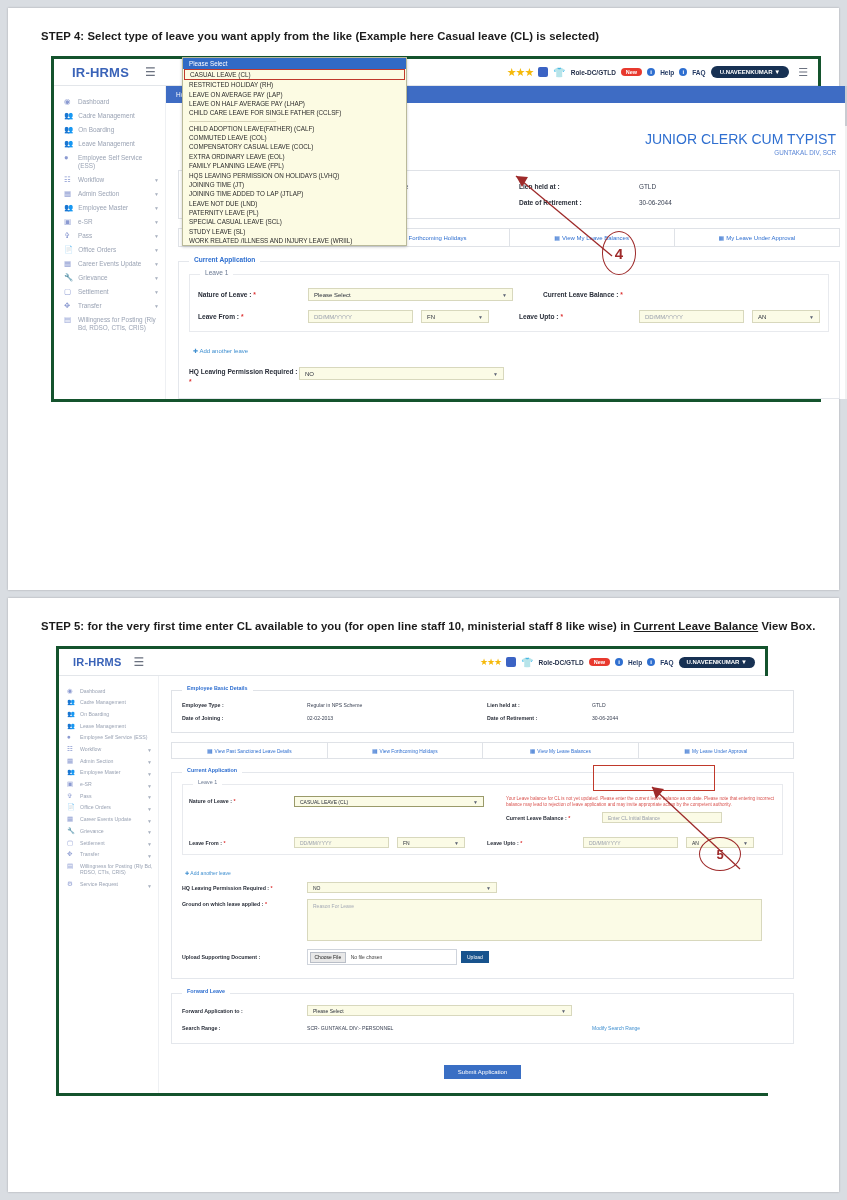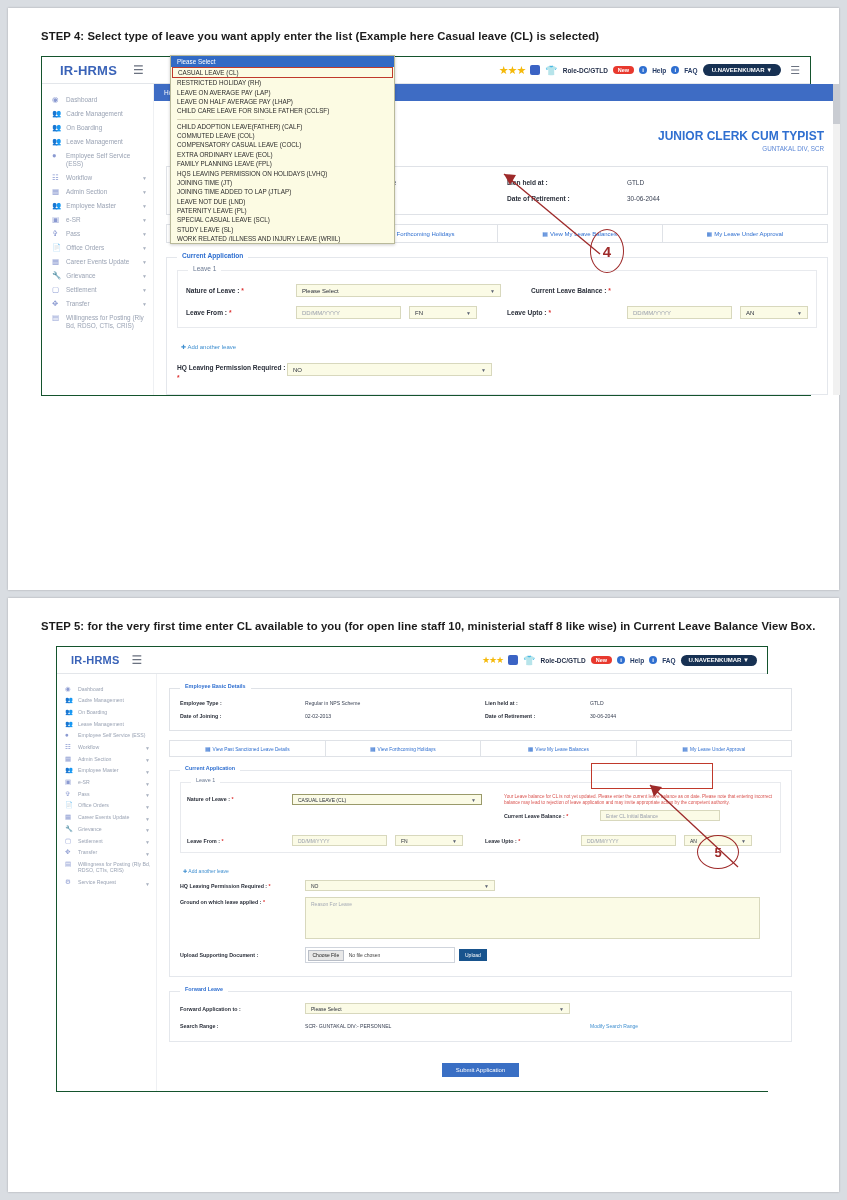--- a/index.html
+++ b/index.html
@@ -16,25 +16,25 @@
     background: #ffffff;
     box-shadow: 0 0 2px rgba(0,0,0,.25);
   }
   #page-1 { top: 8px; height: 582px; }
   #page-2 { top: 598px; height: 594px; }
 
   .step-head {
     font-size: 11.3px; font-weight: bold; color: #1b1b1b;
     padding: 22px 0 0 33px; letter-spacing: .1px;
   }
-  .step-head .u { }
+  .step-head .u { text-decoration: underline; }
 
   
-  .app { position: relative; margin: 14px 0 0 33px; width: 770px;
-         border: 1px solid #14532d; background: #fff; }
+  .app { position: relative; margin: 14px 0 0 43px; width: 770px;
+         border: 3px solid #14532d; background: #fff; }
   .app.small { width: 712px; margin-left: 48px; }
 
   
   .topbar { display:flex; align-items:center; height:27px; background:#fff;
             border-bottom:1px solid #e3e6ea; position:relative; z-index:5;}
   .brand { color:#3a63b8; font-weight:bold; font-size:13px; padding:0 14px 0 18px; letter-spacing:.2px;}
   .app.small .brand { font-size:11px; padding:0 10px 0 14px;}
   .hamb { color:#6b7280; font-size:12px; margin-left:2px;}
   .top-right { margin-left:auto; display:flex; align-items:center; gap:5px; padding-right:10px; font-size:7px; }
   .stars { color:#f5b90a; font-size:11px; letter-spacing:-1px;}
@@ -60,21 +60,21 @@
   .sb-ico { color:#8b9ad1; font-size:7.5px; flex:0 0 9px; line-height:1;}
   .app.small .sb-ico { font-size:6.5px; flex:0 0 8px;}
   .sb-car { position:absolute; right:6px; top:4px; color:#a8b0bf; font-size:5px;}
 
   .content { flex:1; position:relative; background:#fff; }
 
   .crumbs { background:#3e6cc4; color:#fff; font-size:6.5px; padding:5px 10px; }
   .crumbs .sep { opacity:.8; padding:0 3px;}
 
   .panel-title { font-size:8px; font-weight:bold; color:#232b3a; padding:11px 0 0 16px;}
-  .emp-head { color:#2f6fd0; font-weight:bold; font-size:12px;}
+  .emp-head { color:#2f6fd0; font-weight:normal; font-size:14px;}
   .emp-sub  { color:#5a86d6; font-size:6.3px; margin-top:2px;}
 
   
   .fs { border:1px solid #dfe2e7; margin:8px 12px 0 12px; padding:8px 10px 10px 10px; position:relative;}
   .fs-lg { position:absolute; top:-6px; left:10px; background:#fff; padding:0 5px;
            color:#2f6fd0; font-size:6.6px; font-weight:bold;}
   .app.small .fs-lg{ font-size:5.4px;}
   .fs-lg.gray { color:#6b7a93; font-weight:normal;}
 
   .row { display:flex; align-items:center; margin-bottom:9px; }
@@ -127,21 +127,21 @@
   .up-btn { background:#18538d; color:#fff; font-size:5px; padding:3px 6px; margin-left:4px;}
   .submit { background:#3a6fc4; color:#fff; font-size:6px; padding:4px 14px; display:inline-block;}
   .scrollbar { position:absolute; right:0; top:0; width:7px; bottom:0; background:#f1f1f1;}
   .scrollthumb{ position:absolute; right:0; top:0; width:7px; height:40px; background:#c9ccd2;}
 </style>
 </head>
 <body>
 
 <div class="page" id="page-1">
 
-  <div class="step-head">STEP 4: Select  type of leave you want apply  enter the list  (Example here  Casual leave  (CL)  is selected)</div>
+  <div class="step-head">STEP 4: Select  type of leave you want apply  from the like  (Example here  Casual leave  (CL)  is selected)</div>
 
   <div class="app">
 
     <div class="topbar">
       <span class="brand">IR-HRMS</span>
       <span class="hamb">☰</span>
       <div class="top-right">
         <span class="stars">★★★</span>
         <span class="tr-ico"></span>
         <span class="tshirt">👕</span>

